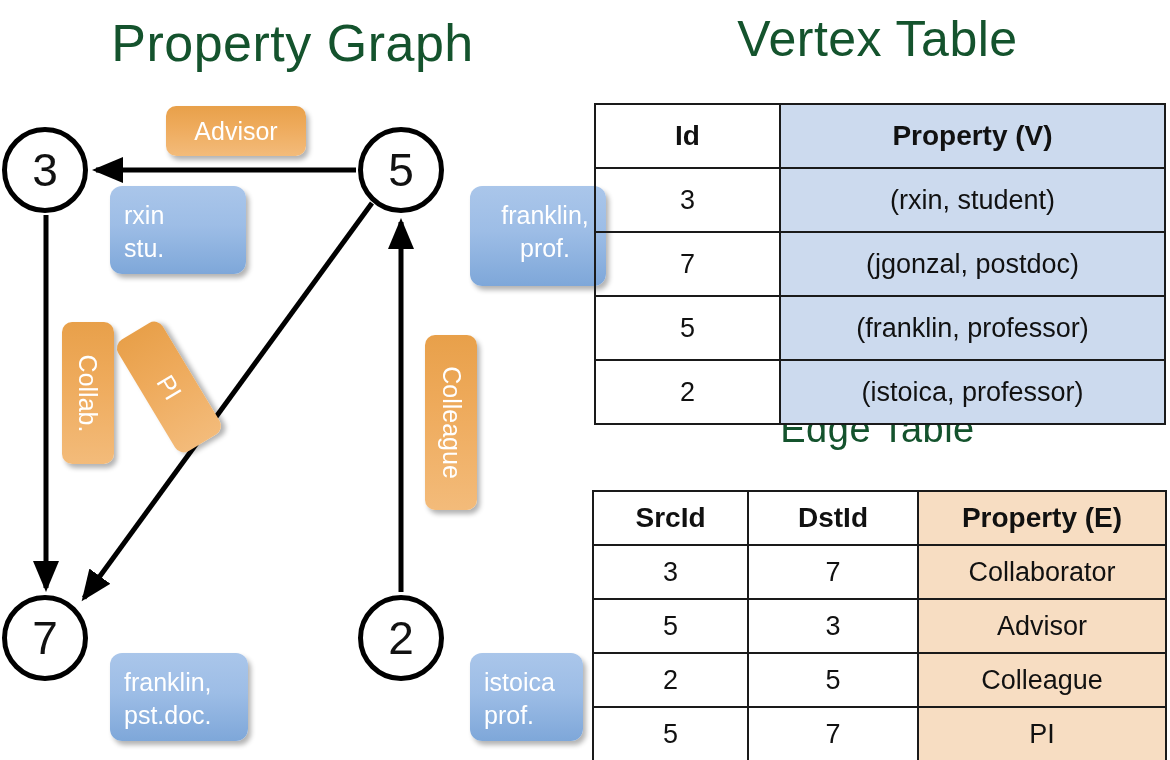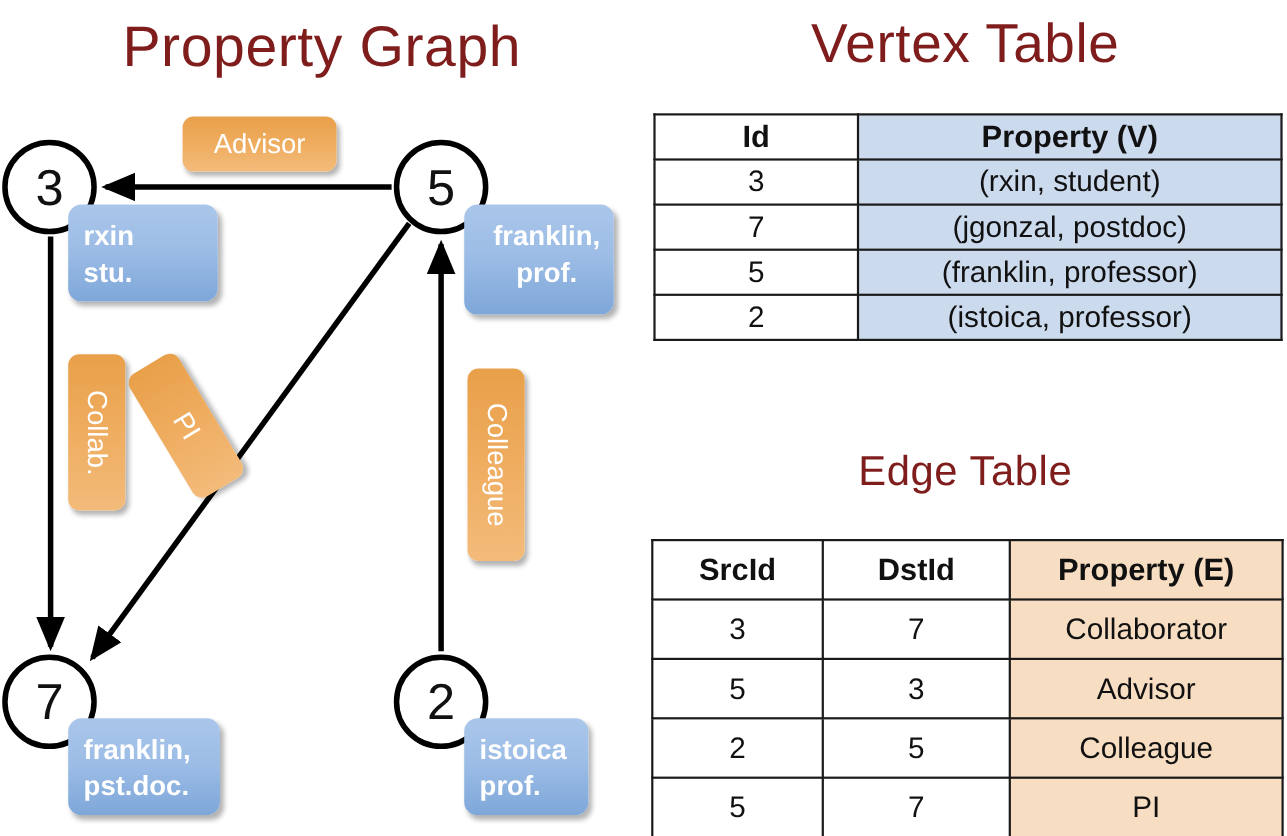--- a/index.html
+++ b/index.html
@@ -14,21 +14,21 @@
     overflow: hidden;
     font-family: "Liberation Sans", sans-serif;
     color: #000000;
   }
 
   
   .title {
     position: absolute;
     font-family: "Liberation Sans", sans-serif;
     font-weight: 300;
-    color: #7f1d1d;
+    color: #14532d;
     white-space: nowrap;
     letter-spacing: 0.5px;
   }
   #title-property-graph {
     left: 0; top: 14px; width: 585px;
     text-align: center;
     font-size: 52px;
     line-height: 58px;
   }
   #title-vertex-table {
@@ -78,25 +78,26 @@
   #node-2 { left: 358px; top: 595px; }
 
   
   .vbox {
     position: absolute;
     box-sizing: border-box;
     border-radius: 12px;
     background: linear-gradient(to bottom, #aac6ea 0%, #9dbde6 45%, #7ea7d9 100%);
     color: #ffffff;
     font-size: 25px;
-    font-weight: 700;
+    font-weight: 400;
     line-height: 33px;
     padding: 13px 0 0 14px;
     box-shadow: 3px 4px 5px rgba(0,0,0,0.30);
     font-family: "Liberation Sans", sans-serif;
+    margin-left: 48px;
   }
   #vbox-rxin     { left: 62px;  top: 186px; width: 136px; height: 88px; }
   #vbox-franklin { left: 422px; top: 186px; width: 136px; height: 100px; text-align: center; }
   #vbox-jgonzal  { left: 62px;  top: 653px; width: 138px; height: 88px; }
   #vbox-istoica  { left: 422px; top: 653px; width: 113px; height: 88px; }
 
   
   .ebox {
     position: absolute;
     box-sizing: border-box;
@@ -158,21 +159,21 @@
     font-weight: bold;
     font-size: 28px;
   }
 
   #vertex-table {
     left: 594px; top: 103px;
     width: 570px;
   }
   #vertex-table col.c-id   { width: 185px; }
   #vertex-table col.c-prop { width: 385px; }
-  #vertex-table tr { height: 41px; }
+  #vertex-table tr { height: 64px; }
   #vertex-table .prop-cell { background: #ccdaee; }
 
   #edge-table {
     left: 592px; top: 490px;
     width: 573px;
   }
   #edge-table col.c-src  { width: 155px; }
   #edge-table col.c-dst  { width: 170px; }
   #edge-table col.c-prop { width: 248px; }
   #edge-table tr { height: 54px; }

